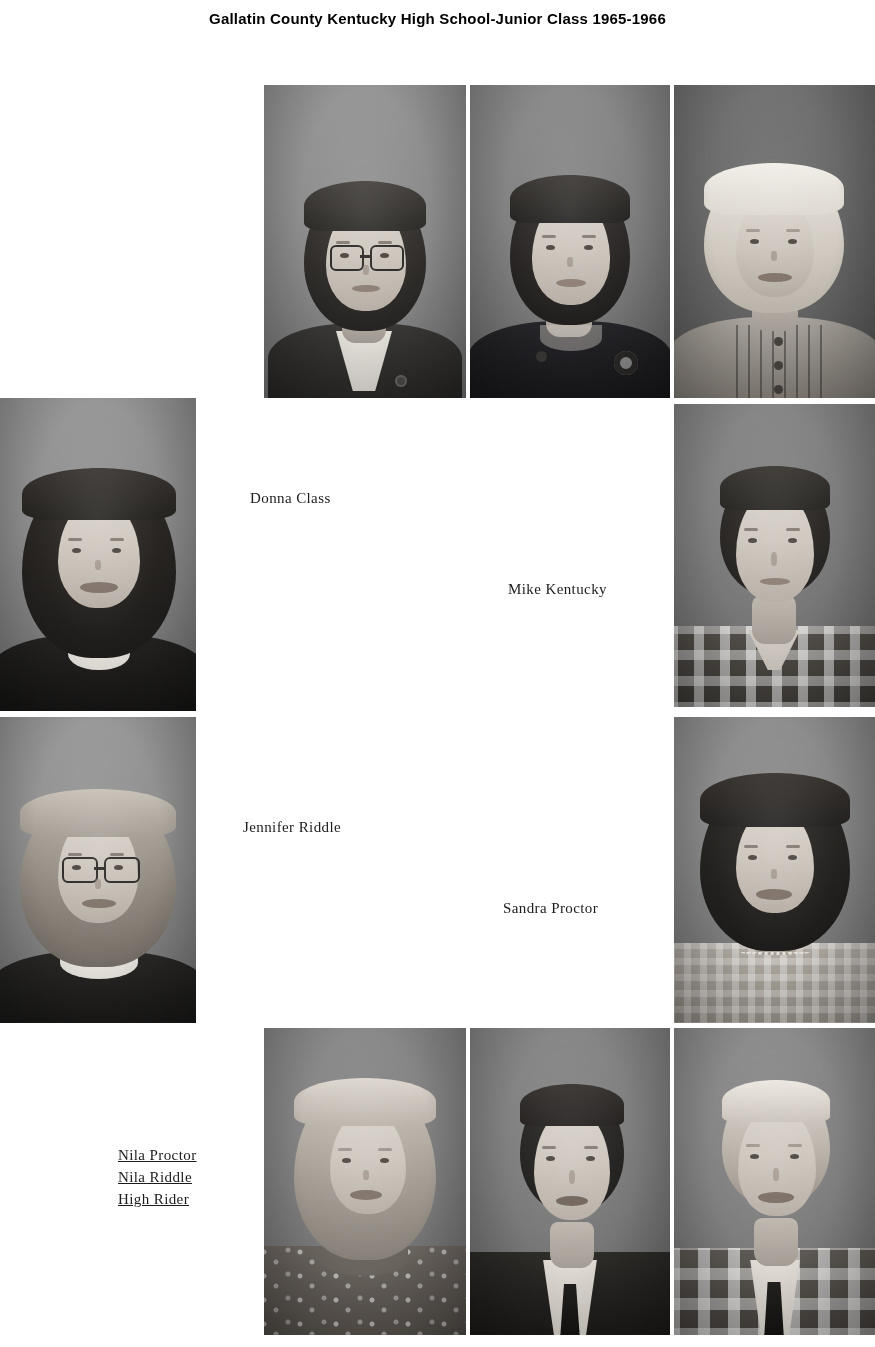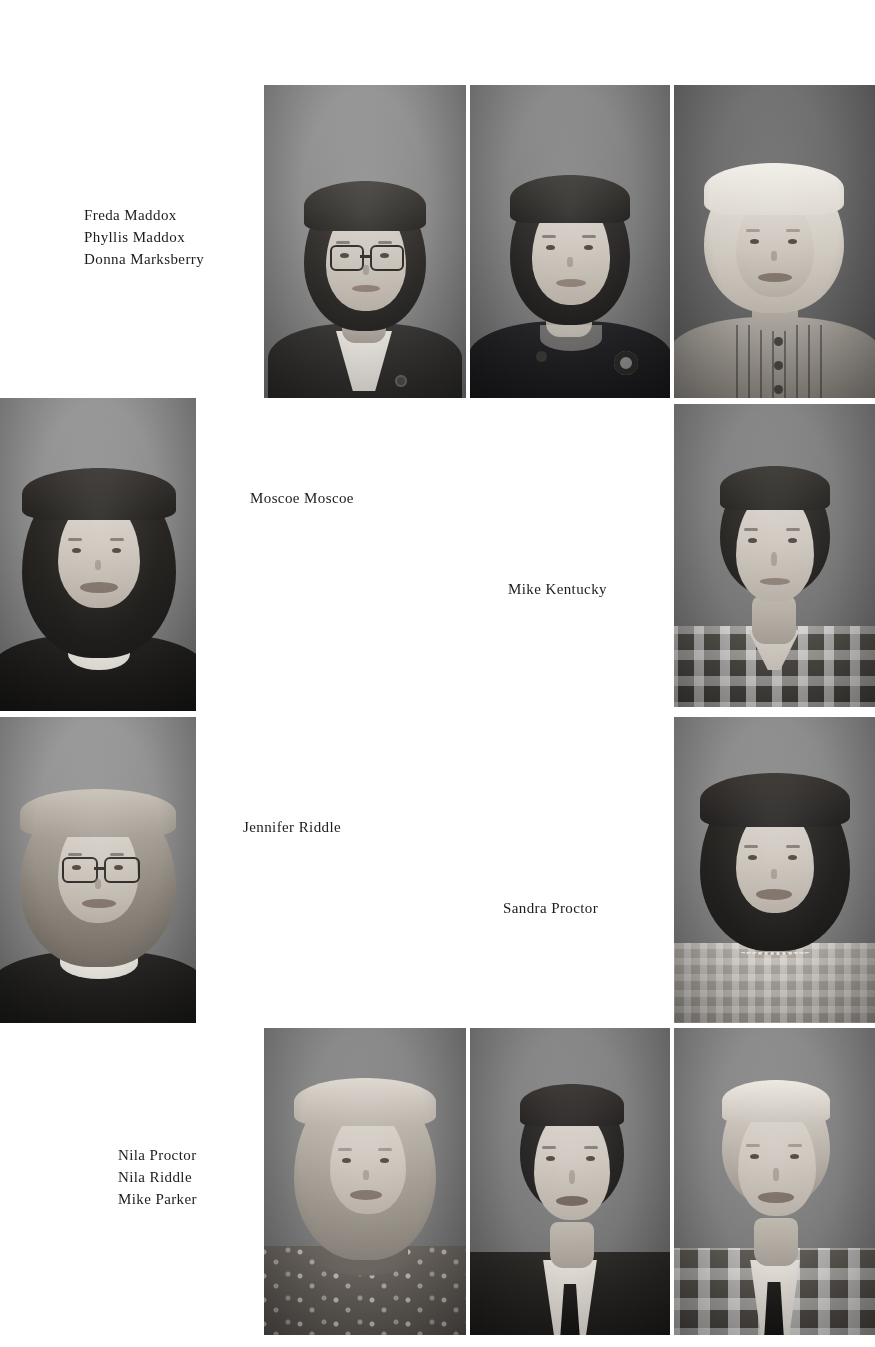--- a/index.html
+++ b/index.html
@@ -145,47 +145,43 @@
     height: 3px;
     border-radius: 50%;
     border-bottom: 3px dotted #e6e2dc;
   }
 </style>
 </head>
 <body>
 
 <div id="page">
 
-
-  <div class="caption" style="left:84px; top:204px;">
-    <div>Freda Maddox</div>
-    <div>Phyllis Maddox</div>
-    <div>Donna Marksberry</div>
-  </div>
+  <div id="page-title">Gallatin County Kentucky High School-Junior Class 1965-1966</div>
+
 
   <div class="caption" style="left:250px; top:487px;">
-    <div>Moscoe Moscoe</div>
+    <div>Donna Class</div>
   </div>
 
   <div class="caption" style="left:508px; top:578px;">
     <div>Mike Kentucky</div>
   </div>
 
   <div class="caption" style="left:243px; top:816px;">
     <div>Jennifer Riddle</div>
   </div>
 
   <div class="caption" style="left:503px; top:897px;">
     <div>Sandra Proctor</div>
   </div>
 
-  <div class="caption" style="left:118px; top:1144px;">
+  <div class="caption" style="left:118px; top:1144px;text-decoration:underline;">
     <div>Nila Proctor</div>
     <div>Nila Riddle</div>
-    <div>Mike Parker</div>
+    <div>High Rider</div>
   </div>
 
   <div class="photo" style="left:264px; top:85px; width:202px; height:313px;">
     <div class="bg-plain"></div>
     <div class="body" style="left:4px; top:238px; width:194px; height:80px; background:linear-gradient(180deg,#3b3a38 0%,#2a2927 100%);"></div>
     <div class="collar-white" style="left:72px; top:246px; width:56px; height:60px; clip-path:polygon(0 0,100% 0,70% 100%,30% 100%); background:#e6e2dc;"></div>
     <div class="neck" style="left:78px; top:212px; width:44px; height:46px;"></div>
     <div class="hair" style="left:40px; top:96px; width:122px; height:150px; background:linear-gradient(180deg,#3a3734 0%,#262422 100%);"></div>
     <div class="face" style="left:62px; top:118px; width:80px; height:108px;"></div>
     <div class="hair" style="left:40px; top:96px; width:122px; height:50px; border-radius:60% 60% 20% 20%; background:linear-gradient(180deg,#423f3b 0%,#2b2926 100%);"></div>

